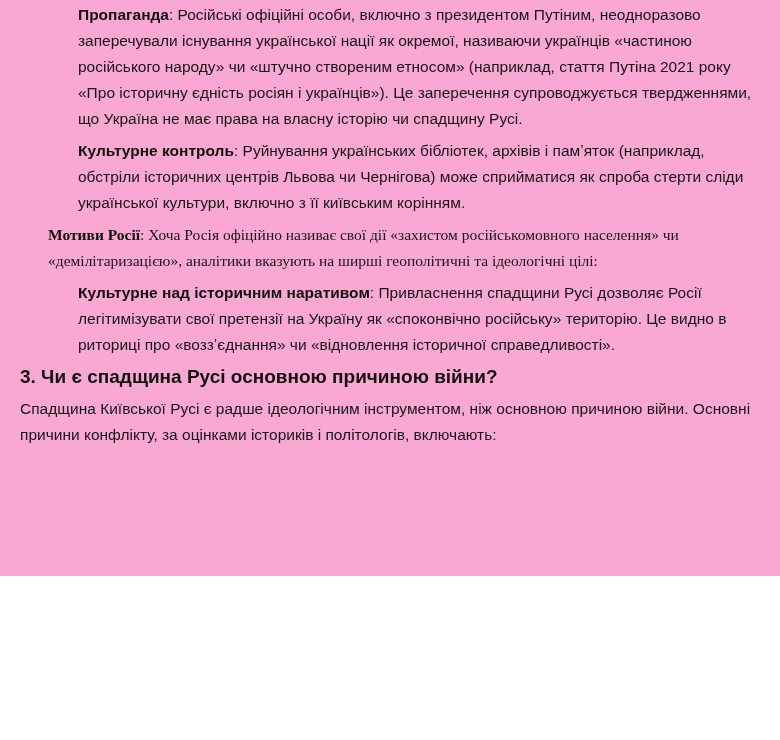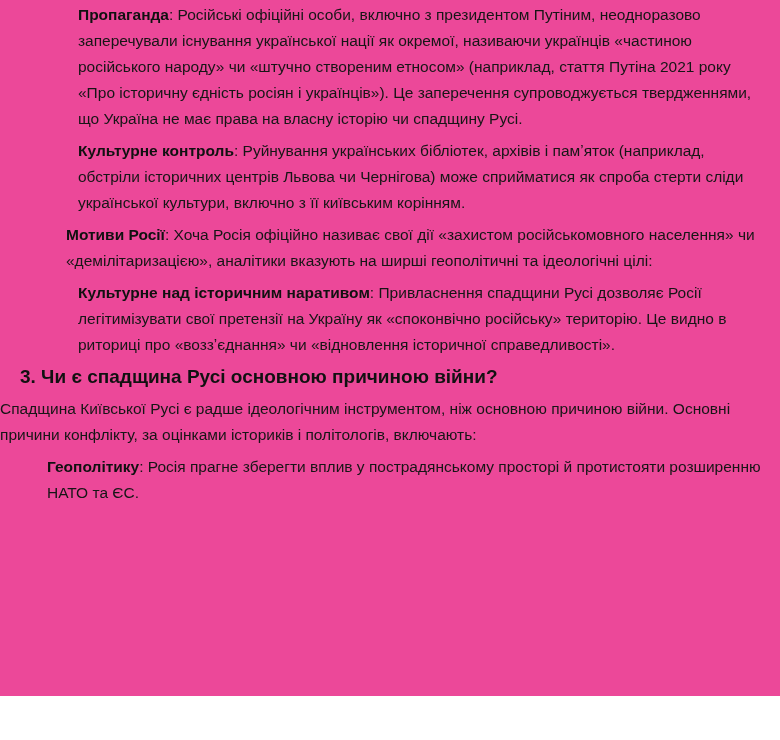--- a/index.html
+++ b/index.html
@@ -3,35 +3,35 @@
 <meta charset="utf-8">
 <style>
   html, body {
     margin: 0;
     padding: 0;
     background: #ffffff;
   }
   .page {
     position: relative;
     width: 780px;
-    height: 696px;
+    height: 576px;
     overflow: hidden;
-    background: #ec4899;
+    background: #f9a8d4;
     font-family: "Liberation Sans", sans-serif;
     font-size: 15.5px;
     line-height: 26px;
     color: #161616;
     padding-top: 2px;
     box-sizing: border-box;
   }
   .para {
     margin: 0 10px 6px 0;
   }
-  .lvl0 { }
-  .lvl1 { margin-left: 66px; }
+  .lvl0 { margin-left: 20px; }
+  .lvl1 { margin-left: 48px; font-family: Liberation Serif, serif; }
   .lvl1b { margin-left: 47px; }
   .lvl2 { margin-left: 78px; }
   .lead {
     font-weight: 700;
     color: #111111;
   }
   .heading {
     font-weight: 700;
     font-size: 19px;
     line-height: 26px;
@@ -51,18 +51,17 @@
   <p class="para lvl1"><span class="lead">Мотиви Росії</span><span>: Хоча Росія офіційно називає свої дії «захистом російськомовного населення» чи «демілітаризацією», аналітики вказують на ширші геополітичні та ідеологічні цілі:</span></p>
 
   <p class="para lvl2"><span class="lead">Культурне над історичним наративом</span><span>: Привласнення спадщини Русі дозволяє Росії легітимізувати свої претензії на Україну як «споконвічно російську» територію. Це видно в риториці про «воззʼєднання» чи «відновлення історичної справедливості».</span></p>
 
 
 
   <h3 class="heading">3. Чи є спадщина Русі основною причиною війни?</h3>
 
   <p class="para lvl0">Спадщина Київської Русі є радше ідеологічним інструментом, ніж основною причиною війни. Основні причини конфлікту, за оцінками істориків і політологів, включають:</p>
 
-  <p class="para lvl1b"><span class="lead">Геополітику</span><span>: Росія прагне зберегти вплив у пострадянському просторі й протистояти розширенню НАТО та ЄС.</span></p>
 
 
   <p class="para lvl1b"></p>
 
 </div>
 
 </body></html>

